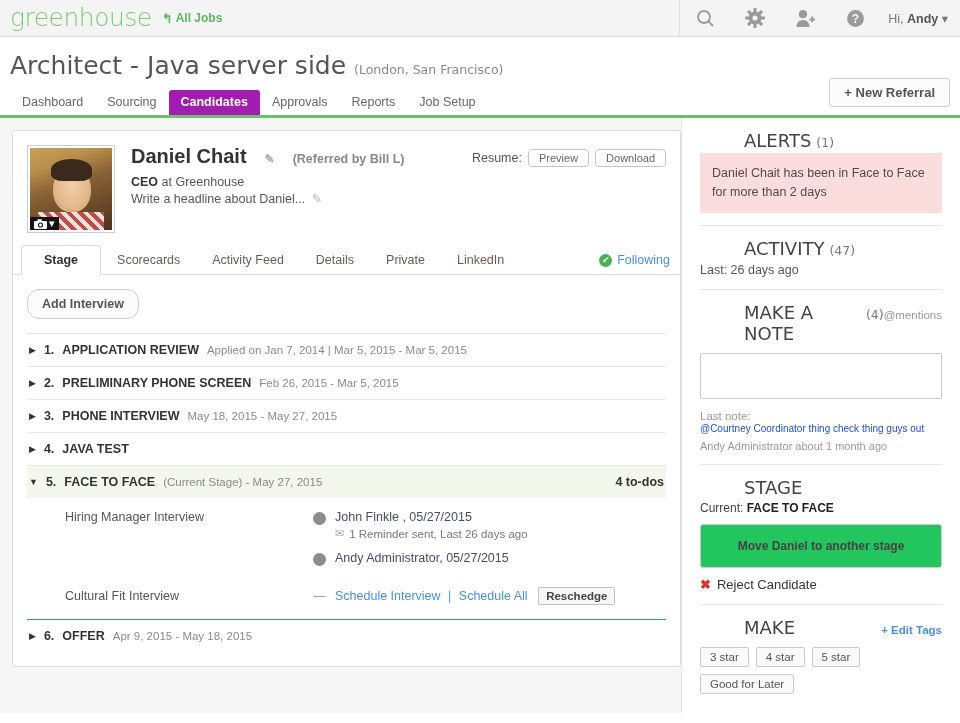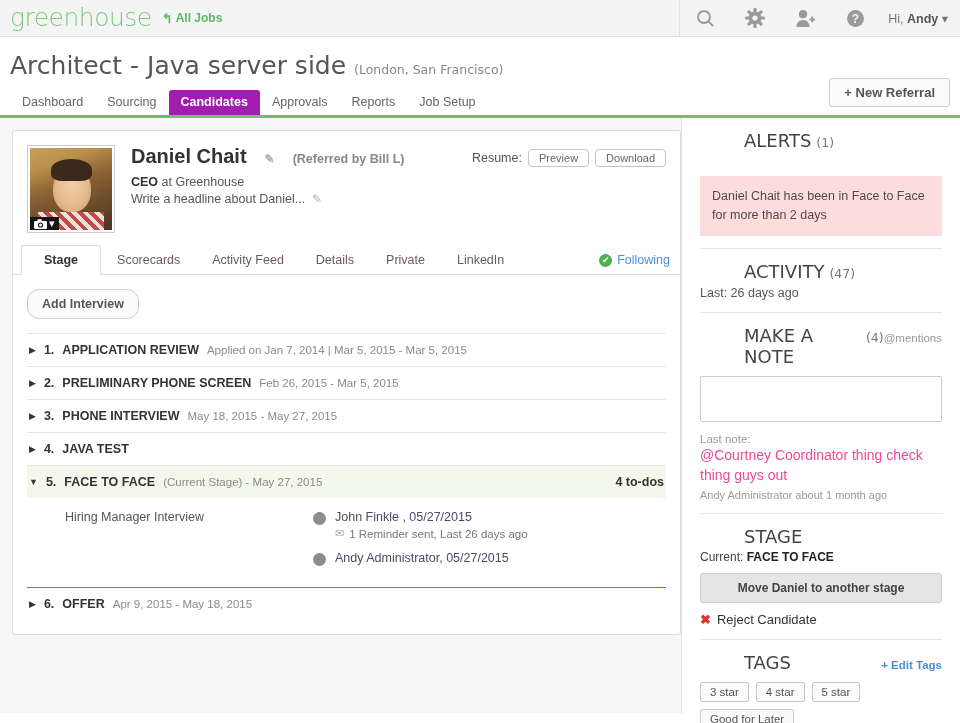--- a/index.html
+++ b/index.html
@@ -95,31 +95,31 @@
   .dash{color:#999;margin-right:6px;}
   .mini{border:1px solid #c2c2c2;border-radius:2px;background:#f7f7f7;padding:2px 7px;font-size:11.5px;color:#444;font-weight:bold;}
 
   
   .sec{padding-bottom:12px;}
   .sec + .sec{border-top:1px solid #e6e6e6;padding-top:12px;}
   .sechead{font-size:18px;color:#444;font-family:"DejaVu Sans",sans-serif;font-weight:normal;display:flex;align-items:baseline;margin-left:44px;}
   .sechead .cnt{font-size:12.5px;color:#777;margin-left:5px;}
   .sechead .right-link{margin-left:auto;font-size:11.5px;color:#999;font-family:"Liberation Sans",sans-serif;}
   .sechead .right-link.blue{color:#4a90d9;font-weight:bold;}
-  .alertbox{background:#fbdddd;color:#55484a;font-size:12.5px;line-height:1.5;padding:11px 12px;margin-top:25px;}
+  .alertbox{background:#fbdddd;color:#55484a;font-size:12.5px;line-height:1.5;padding:11px 12px;margin-top:2px;}
   .subtle{font-size:12.5px;color:#555;margin-top:4px;}
   .noteinput{width:100%;height:46px;border:1px solid #ccc;border-radius:2px;background:#fff;
       margin-top:9px;box-sizing:border-box;font-family:"Liberation Sans",sans-serif;font-size:12.5px;padding:4px 6px;resize:none;}
   .lastnote-lbl{font-size:11.5px;color:#999;margin-top:8px;}
-  .lastnote{font-size:14px;color:#ec4899;line-height:1.45;}
+  .lastnote{font-size:10px;color:#1d4ed8;line-height:1.45;}
   .lastnote-meta{font-size:11px;color:#999;margin-top:4px;}
   .stage-cur{font-size:12px;color:#444;margin-top:3px;}
   .stage-cur b{color:#222;}
-  .movebtn{display:block;text-align:center;border:1px solid #ccc;border-radius:3px;background:#e5e5e5;
-      padding:7px 6px;font-size:12px;font-weight:bold;color:#444;margin-top:9px;}
+  .movebtn{display:block;text-align:center;border:1px solid #ccc;border-radius:3px;background:#22c55e;
+      padding:14px 6px;font-size:12px;font-weight:bold;color:#444;margin-top:9px;}
   .reject{margin-top:9px;font-size:13px;color:#333;display:flex;align-items:center;gap:6px;}
   .reject .x{color:#d9342b;font-weight:bold;font-size:13px;}
   .tags{display:flex;flex-wrap:wrap;gap:7px;margin-top:9px;}
   .tag{border:1px solid #c9c9c9;border-radius:2px;background:#fafafa;padding:3px 9px;font-size:11.5px;color:#555;}
 </style>
 </head>
 <body>
 
 <div class="topbar">
   <div class="logo">greenhouse</div>
@@ -297,20 +297,30 @@
                     </span>
                   </span>
                 </div>
                 <div class="person" style="margin-top:11px;">
                   <span class="dot"></span>
                   <span class="pname">Andy Administrator, 05/27/2015</span>
                 </div>
               </div>
             </div>
 
+            <div class="iv-row" style="margin-top:6px;">
+              <div class="iv-name">Cultural Fit Interview</div>
+              <div class="iv-val">
+                <span class="dash">—</span>
+                <span class="link">Schedule Interview</span>
+                <span class="link" style="margin:0 4px;">|</span>
+                <span class="link">Schedule All</span>
+                <span class="mini" style="margin-left:7px;">Reschedge</span>
+              </div>
+            </div>
 
           </div>
 
           <div class="stagerow" style="border-top:none;">
             <span class="tri">▶</span>
             <span class="nm">6.</span>
             <span class="nm">OFFER</span>
             <span class="dt">Apr 9, 2015 - May 18, 2015</span>
           </div>
 
@@ -358,21 +368,21 @@
       </div>
       <div class="movebtn">Move Daniel to another stage</div>
       <div class="reject">
         <span class="x">✖</span>
         <span>Reject Candidate</span>
       </div>
     </div>
 
     <div class="sec">
       <div class="sechead">
-        <span>TAGS</span>
+        <span>MAKE</span>
         <span class="right-link blue">+ Edit Tags</span>
       </div>
       <div class="tags">
         <span class="tag">3 star</span>
         <span class="tag">4 star</span>
         <span class="tag">5 star</span>
         <span class="tag">Good for Later</span>
       </div>
     </div>
 

